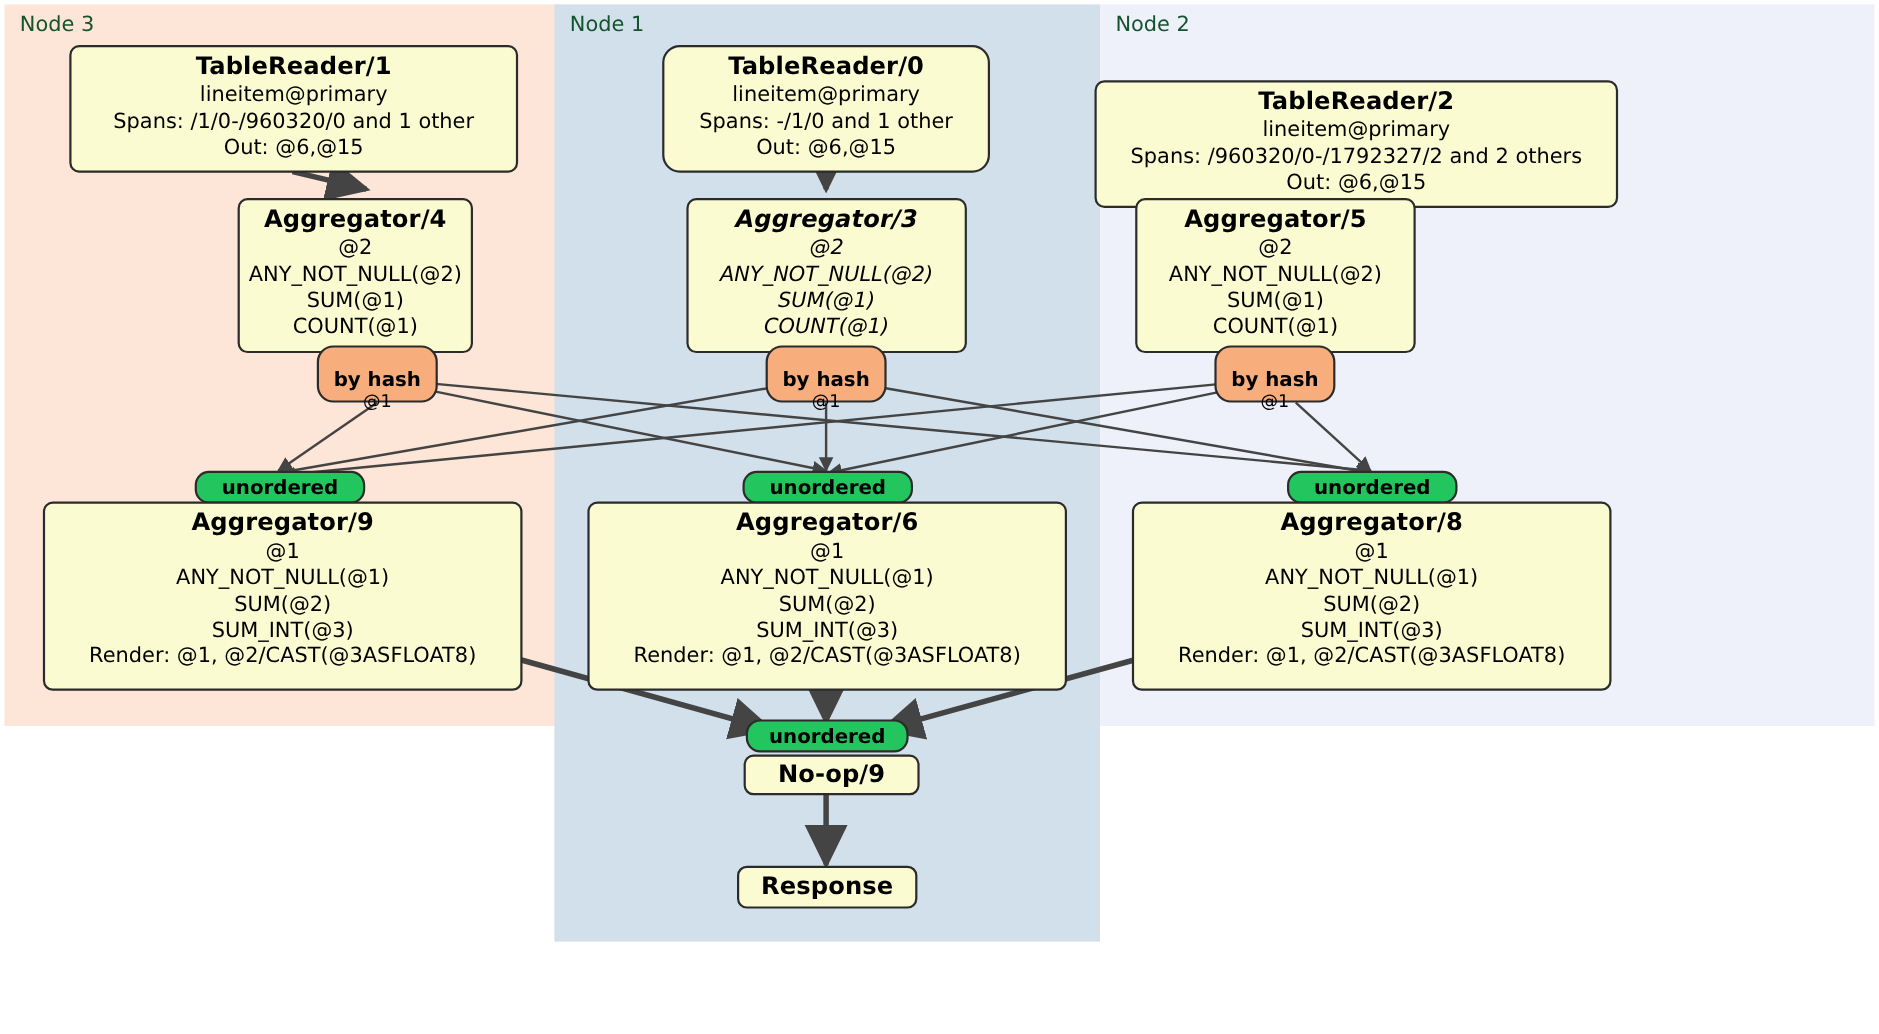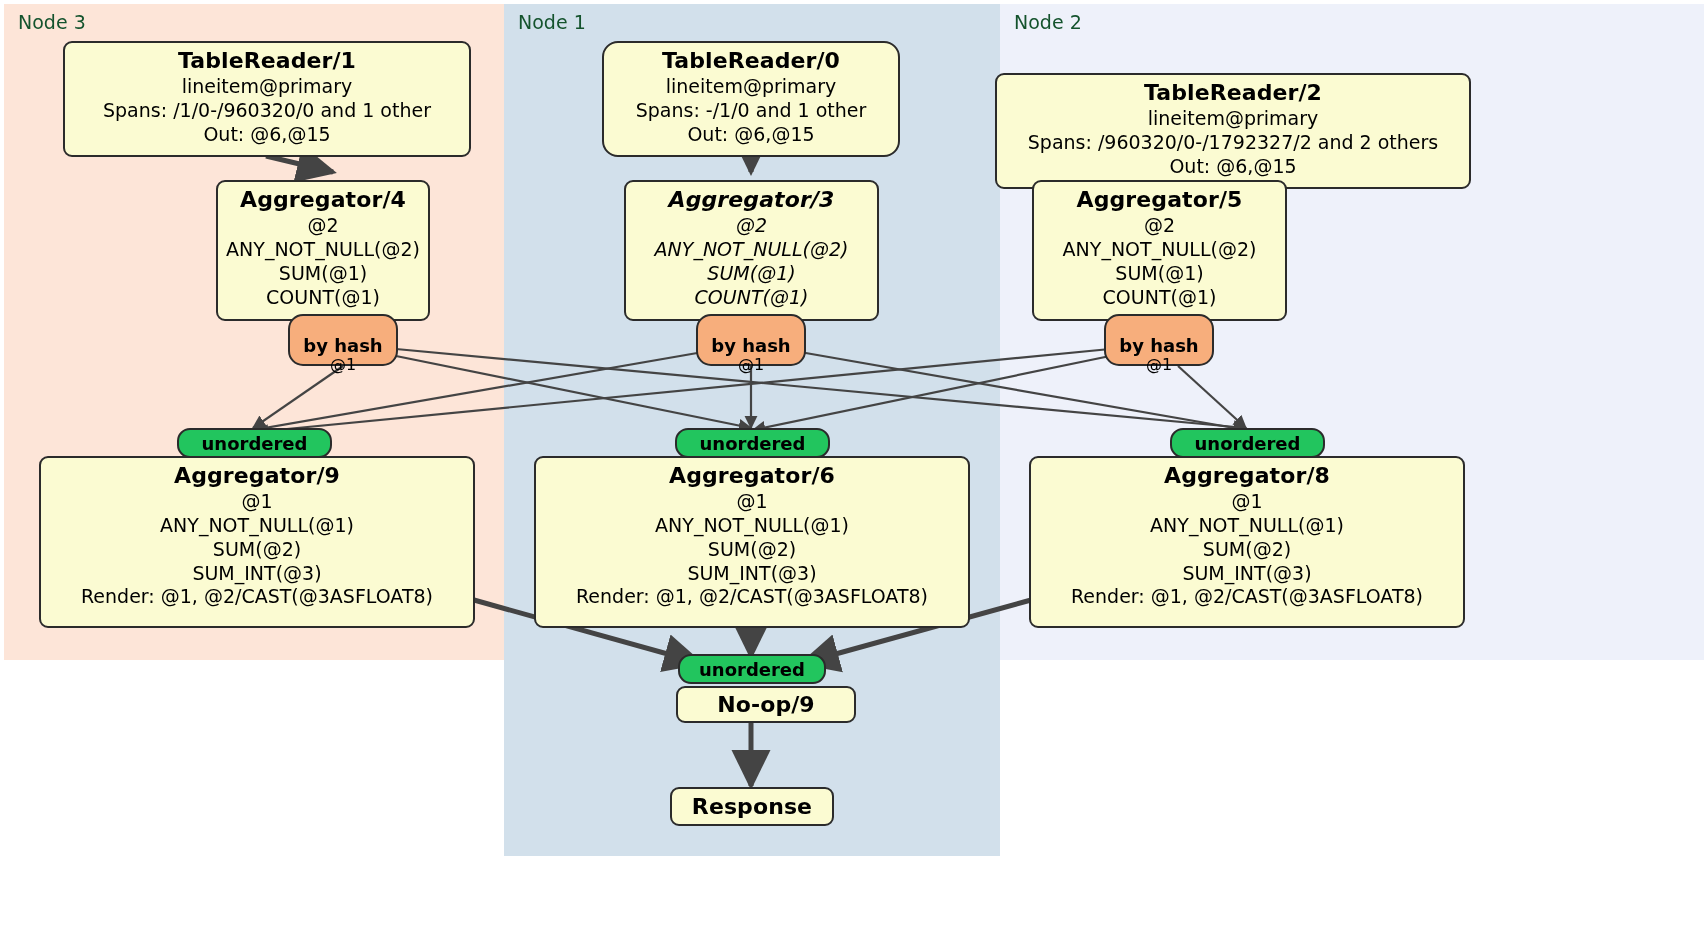--- a/index.html
+++ b/index.html
@@ -194,21 +194,21 @@
     <div class="ln">ANY_NOT_NULL(@1)</div>
     <div class="ln">SUM(@2)</div>
     <div class="ln">SUM_INT(@3)</div>
     <div class="ln">Render: @1, @2/CAST(@3ASFLOAT8)</div>
   </div>
 
   <div class="badge sync" style="left:678px;top:654px;width:148px;height:30px;padding-top:3px;">
     <div class="bt">unordered</div>
   </div>
 
-  <div class="proc" style="left:676px;top:686px;width:180px;height:37px;padding-top:3px;">
+  <div class="proc" style="left:676px;top:686px;width:160px;height:37px;padding-top:3px;">
     <div class="title">No-op/9</div>
   </div>
 
   <div class="proc" style="left:670px;top:787px;width:164px;height:39px;padding-top:4px;">
     <div class="title">Response</div>
   </div>
 
 </div>
 
 </body></html>

